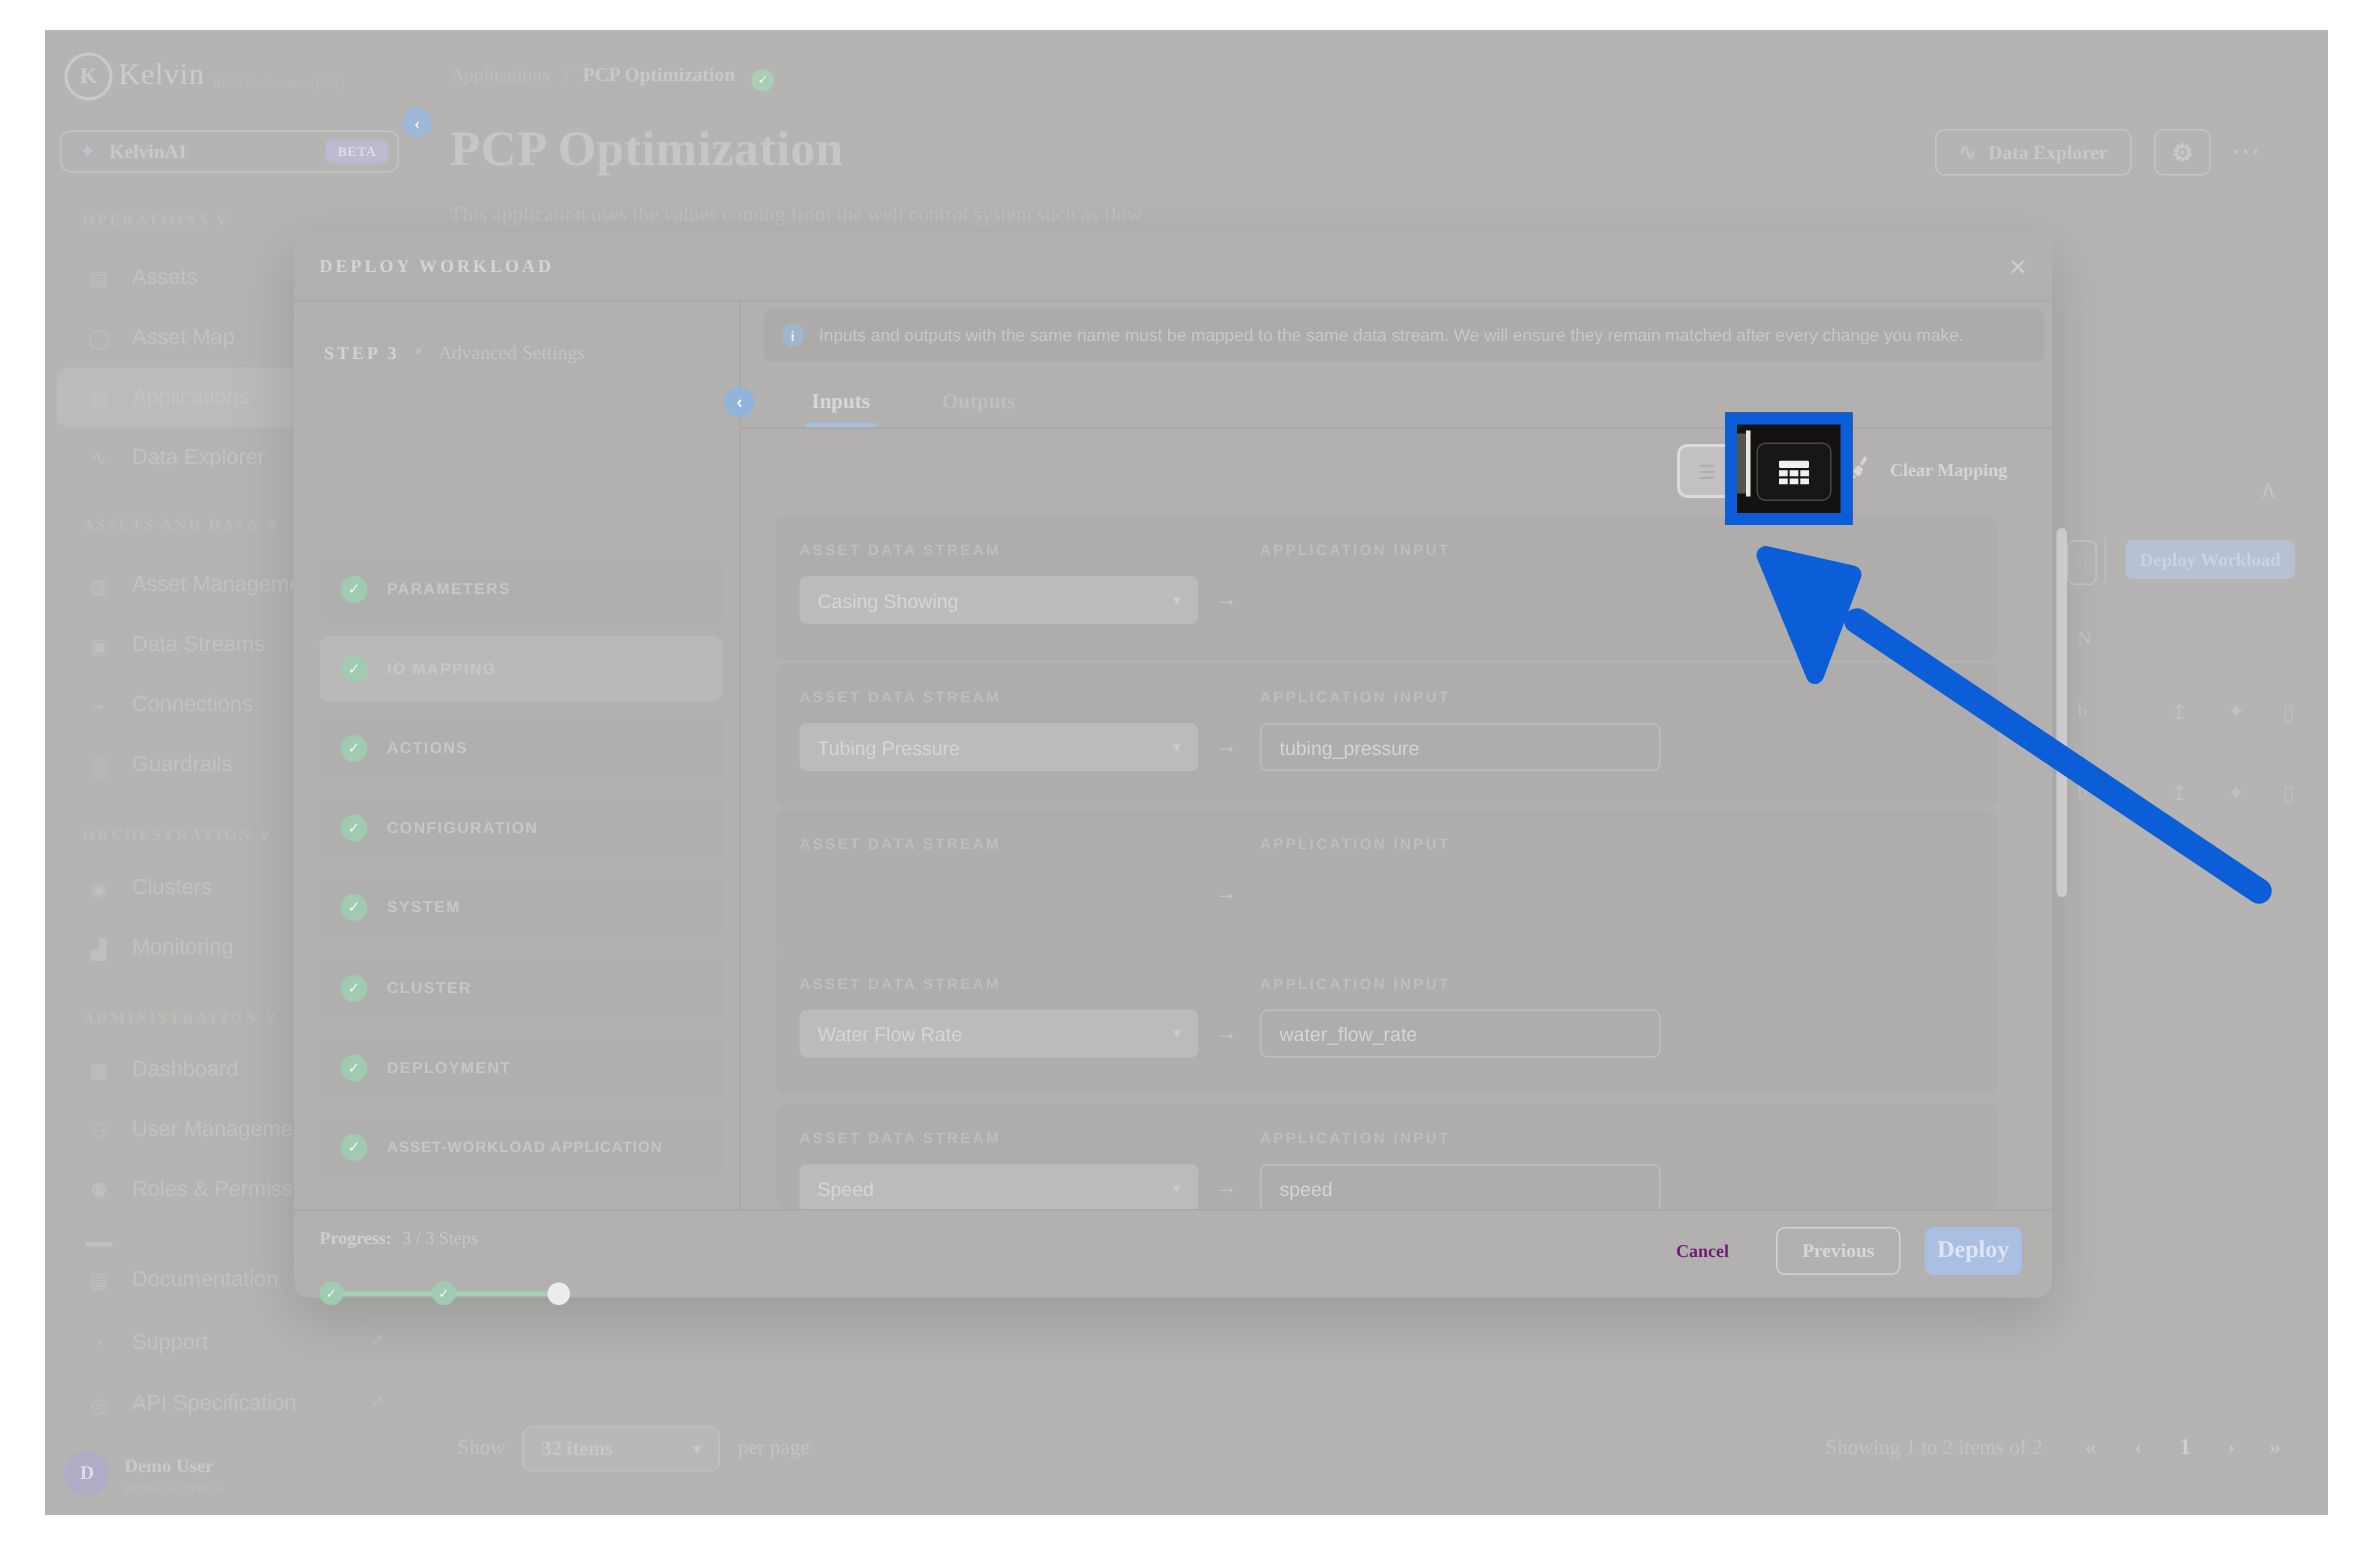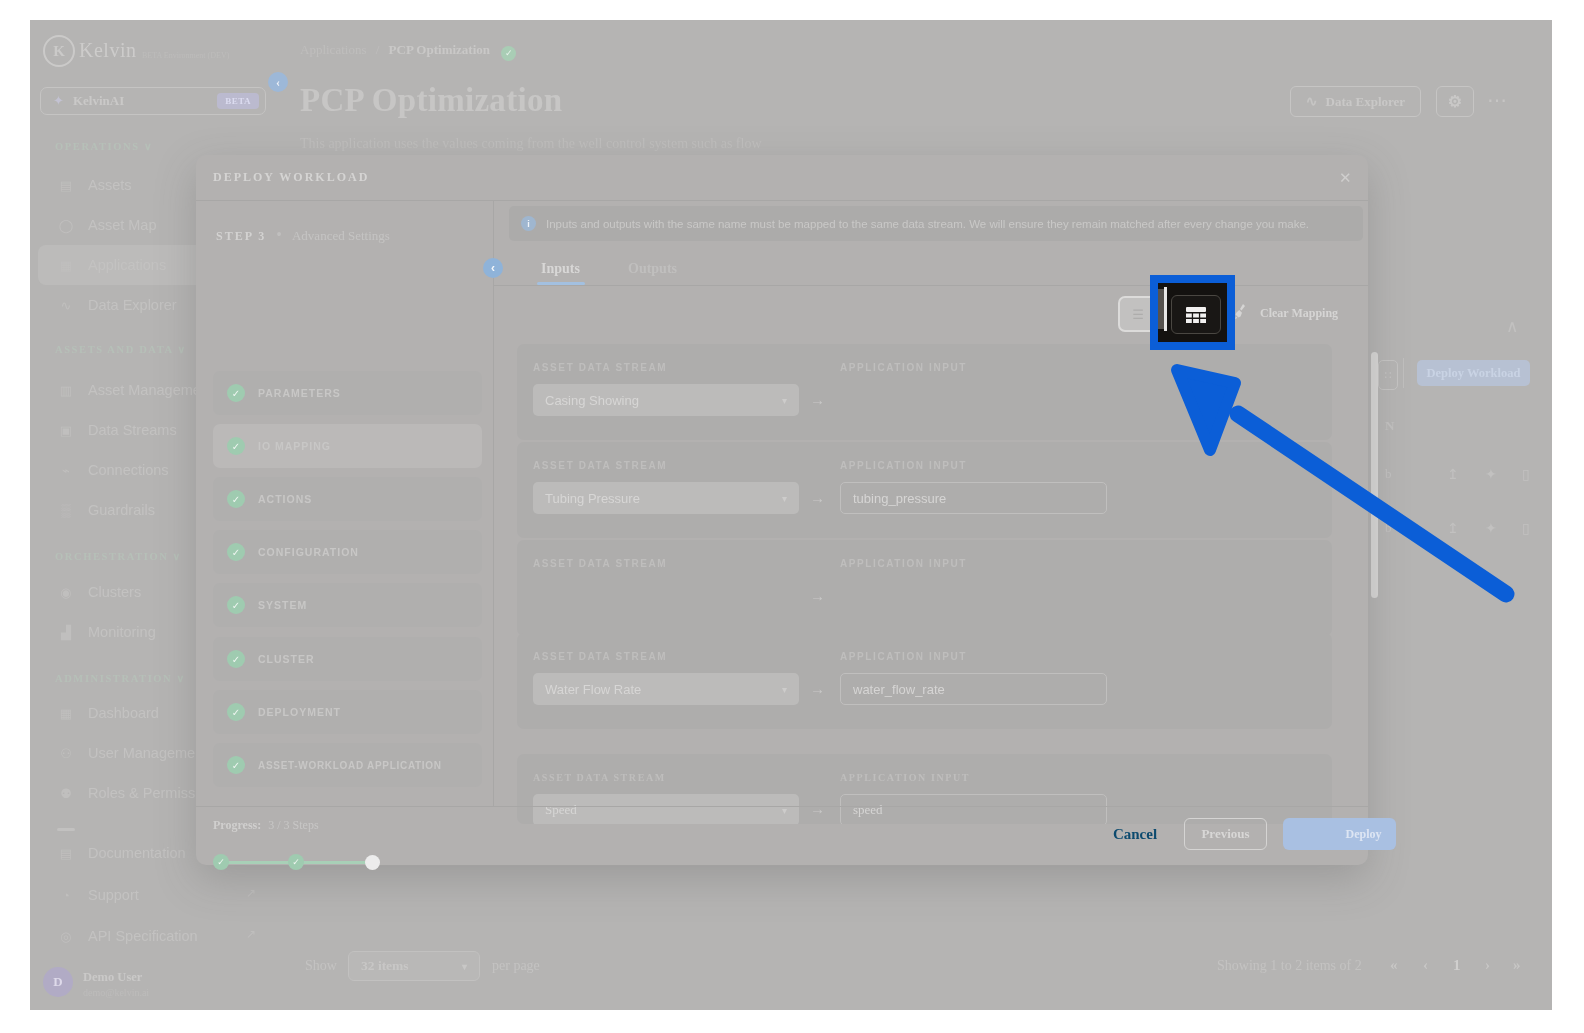--- a/index.html
+++ b/index.html
@@ -86,25 +86,25 @@
   .dd-caret{font-size:10px;color:#cdcccb;}
   .map-arrow{position:absolute;left:293px;top:47px;font-size:15px;color:#c9c8c7;}
   .inp{position:absolute;left:323px;top:40px;width:267px;height:32px;border:1px solid #c0bfbe;border-radius:5px;
     display:flex;align-items:center;padding:0 12px;box-sizing:border-box;font-size:13px;color:#d6d5d4;}
   .prog-label{font-size:12px;color:#c8c7c6;}
   .prog-label b{color:#d0cfce;}
   .pcirc{position:absolute;width:16px;height:16px;border-radius:50%;background:#9fcbb0;color:#f0f7f2;font-size:9px;
     display:flex;align-items:center;justify-content:center;}
   .pline{position:absolute;height:3px;background:#a8d0b7;top:706px;}
   .pcurrent{position:absolute;width:15px;height:15px;border-radius:50%;background:#ececec;}
-  .btn-cancel{font-size:15px;font-weight:bold;color:#0c4a6e;display:flex;align-items:center;justify-content:center;}
+  .btn-cancel{font-size:12px;font-weight:bold;color:#701a75;display:flex;align-items:center;justify-content:center;}
   .btn-prev{border:1.5px solid #d5d4d3;border-radius:6px;font-size:13px;font-weight:bold;color:#d8d7d6;
     display:flex;align-items:center;justify-content:center;box-sizing:border-box;}
-  .btn-deploy{background:#a9c0e2;border-radius:6px;font-size:12px;font-weight:bold;color:#dde5f3;
-    display:flex;align-items:center;justify-content:center;padding-left:48px;}
+  .btn-deploy{background:#a9c0e2;border-radius:6px;font-size:16px;font-weight:bold;color:#dde5f3;
+    display:flex;align-items:center;justify-content:center;}
 
   
   .hl-box{position:absolute;left:1120px;top:255px;width:85px;height:75px;box-sizing:border-box;
     border:8px solid #0b5ed7;background:#141210;z-index:40;}
   .hl-sliver-fill{position:absolute;left:0;top:6px;width:6px;height:40px;background:#56524e;}
   .hl-sliver-line{position:absolute;left:6px;top:4px;width:3px;height:44px;background:#e8e7e6;}
   .hl-btn{position:absolute;left:13px;top:12px;width:48px;height:37px;border:1px solid #4a4742;border-radius:6px;background:#191715;
     display:flex;align-items:center;justify-content:center;}
   .arrow-svg{position:absolute;left:0;top:0;z-index:41;pointer-events:none;}
 </style>
@@ -353,21 +353,21 @@
     <div class="card" style="top:478px;">
       <div class="f-label" style="left:16px;top:18px;">ASSET DATA STREAM</div>
       <div class="dd">
           <span class="dd-val">Water Flow Rate</span>
           <span class="dd-caret">▾</span>
         </div>
       <div class="map-arrow">→</div>
       <div class="f-label" style="left:323px;top:18px;">APPLICATION INPUT</div>
       <div class="inp">water_flow_rate</div>
     </div>
-    <div class="card" style="top:599px;height:70px;font-family:Liberation Serif, serif;">
+    <div class="card" style="top:581px;height:70px;">
       <div class="f-label" style="left:16px;top:18px;">ASSET DATA STREAM</div>
       <div class="dd">
           <span class="dd-val">Speed</span>
           <span class="dd-caret">▾</span>
         </div>
       <div class="map-arrow">→</div>
       <div class="f-label" style="left:323px;top:18px;">APPLICATION INPUT</div>
       <div class="inp">speed</div>
     </div>
 

